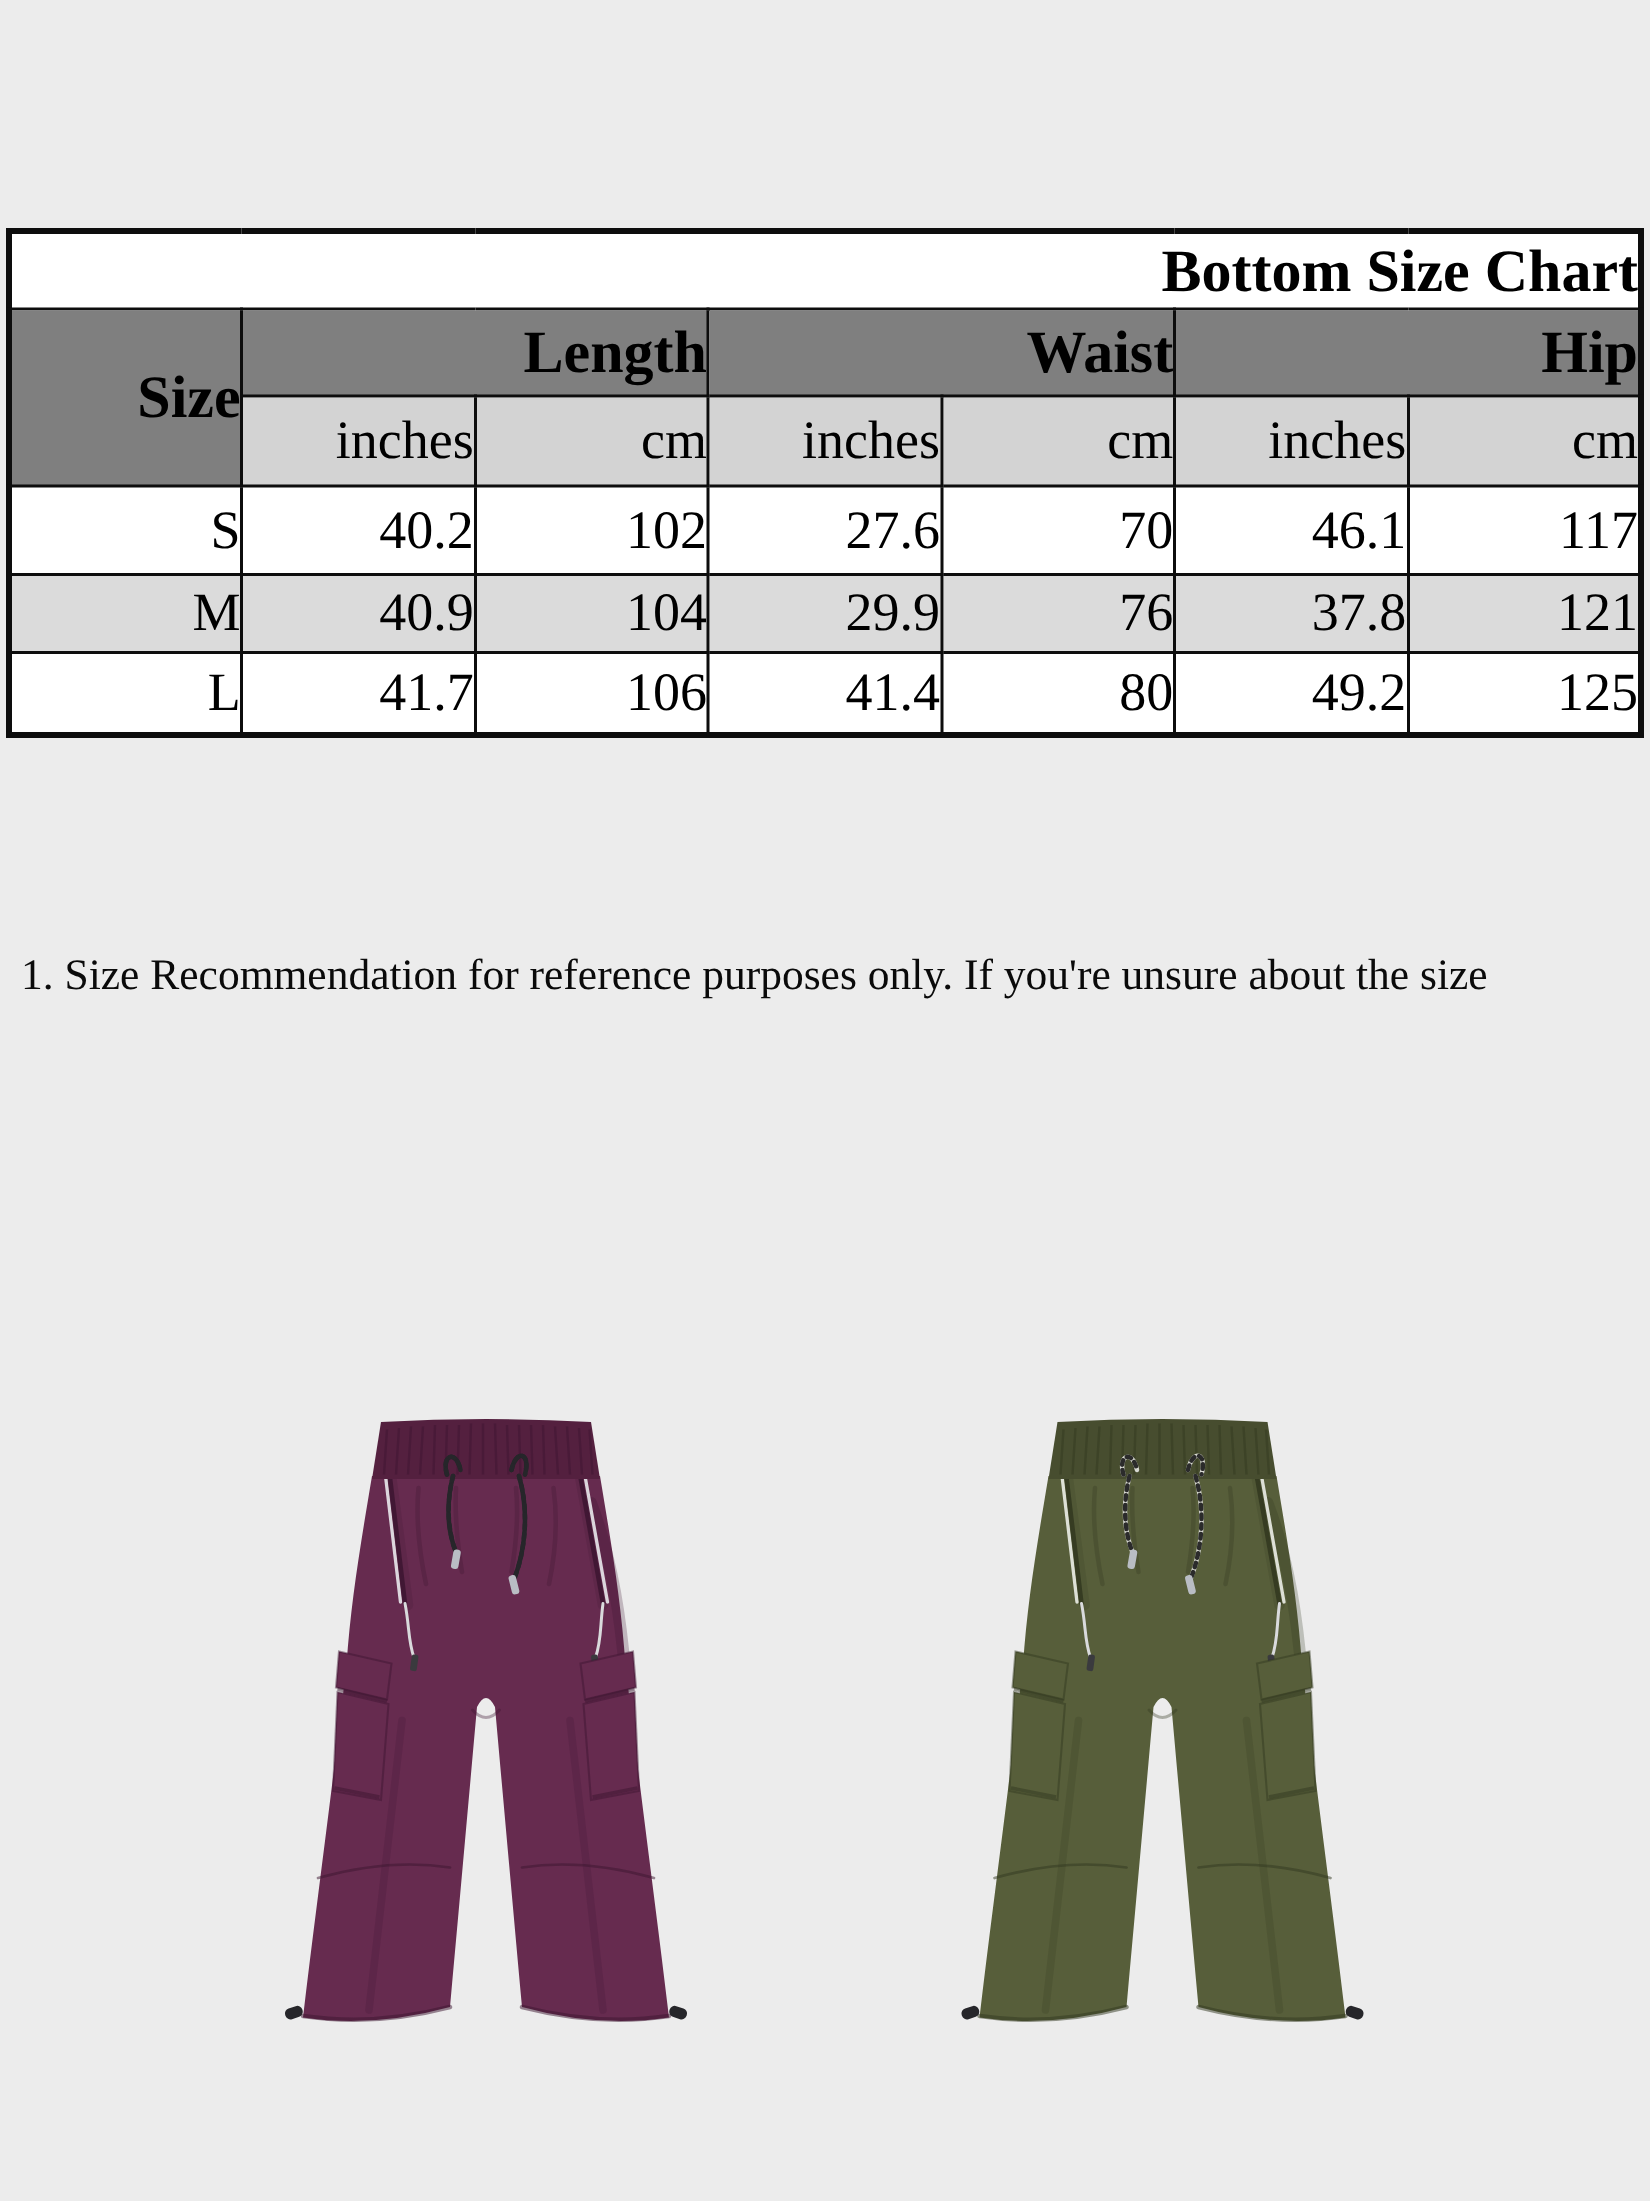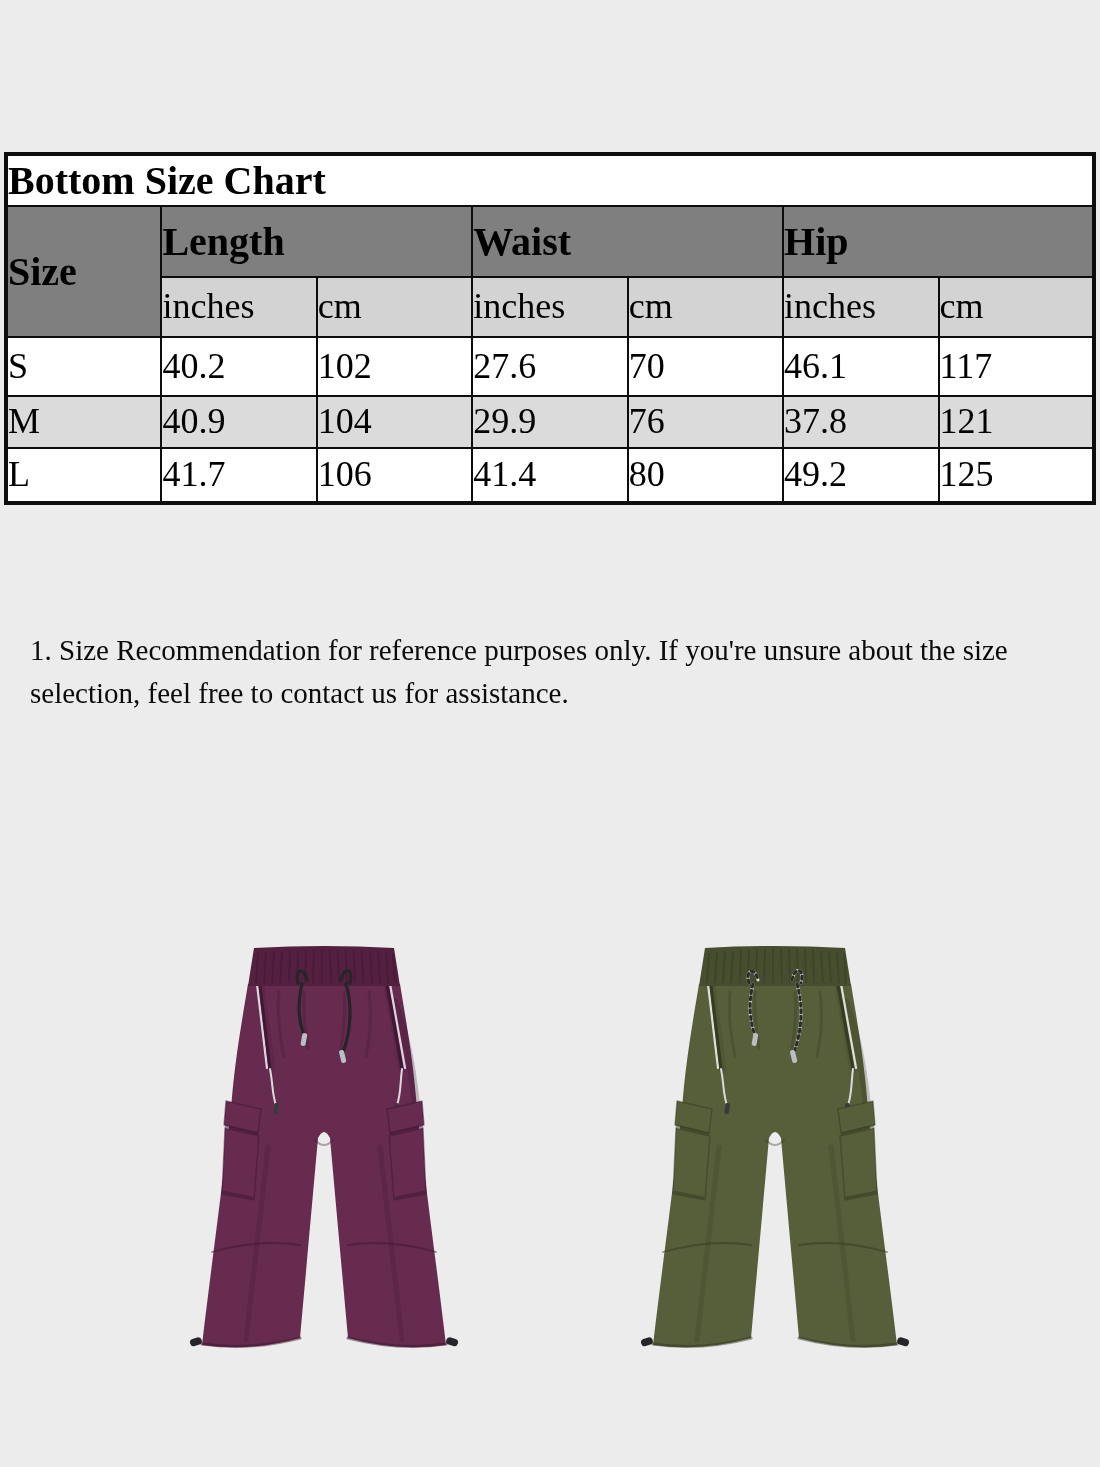--- a/index.html
+++ b/index.html
@@ -17,49 +17,49 @@
     position: absolute;
     left: 4px; top: 152px;
     width: 1092px;
     border-collapse: collapse;
     table-layout: fixed;
     background: #FFFFFF;
     border: 4px solid #0D0D0D;
   }
   table.size-chart td {
     border: 2px solid #0D0D0D;
-    text-align: left;
+    text-align: right;
     vertical-align: middle;
     padding: 0;
     line-height: 1.05;
     overflow: hidden;
   }
   tr.r-title  { height: 52px; }
-  tr.r-group  { height: 71px; }
+  tr.r-group  { height: 58px; }
   tr.r-units  { height: 60px; }
   tr.r-s      { height: 59px; }
   tr.r-m      { height: 52px; }
   tr.r-l      { height: 55px; }
 
   .cell-title { font-size: 40px; font-weight: bold; background: #FFFFFF; }
   .cell-size, .cell-group { background: #7F7F7F; font-size: 40px; font-weight: bold; }
   .cell-unit { background: #D3D3D3; font-size: 36px; }
   .cell-data, .cell-rowlabel { font-size: 36px; background: #FFFFFF; }
   tr.r-m .cell-data, tr.r-m .cell-rowlabel { background: #DBDBDB; }
 
   
   .notes {
     position: absolute;
     left: 14px; top: 629px;
     width: 1086px;
     font-size: 29px;
     color: #0A0A0A;
   }
   .note { margin: 0 0 30px 0; }
-  .note-line { display: block; line-height: 43px; white-space: nowrap; margin-left: 16px; }
+  .note-line { display: block; line-height: 43px; white-space: nowrap; }
 
   
   .product { position: absolute; width: 280px; height: 425px; }
   .product.plum  { left: 184px; top: 942px; }
   .product.olive { left: 635px; top: 942px; }
 
   .pants-plum {
     --main:  #662B4F;
     --band:  #54203F;
     --shadow:#3C1530;
@@ -124,21 +124,20 @@
       <td class="cell-data">80</td>
       <td class="cell-data">49.2</td>
       <td class="cell-data">125</td>
     </tr>
   </tbody>
 </table>
 
 <div class="notes">
   <p class="note">
     <span class="note-line">1. Size Recommendation for reference purposes only. If you're unsure about the size</span>
-    <span class="note-line">selection, feel free to contact us for assistance.</span>
   </p>
 </div>
 
 <svg width="0" height="0" style="position:absolute" aria-hidden="true">
   <symbol id="cargo-pants" viewBox="0 0 280 425">
 
     <path fill="var(--main)" d="M64,42 L216,42
          C224,90 230,125 233,168
          C243,255 254,335 262,403
          Q215,410 164,396

